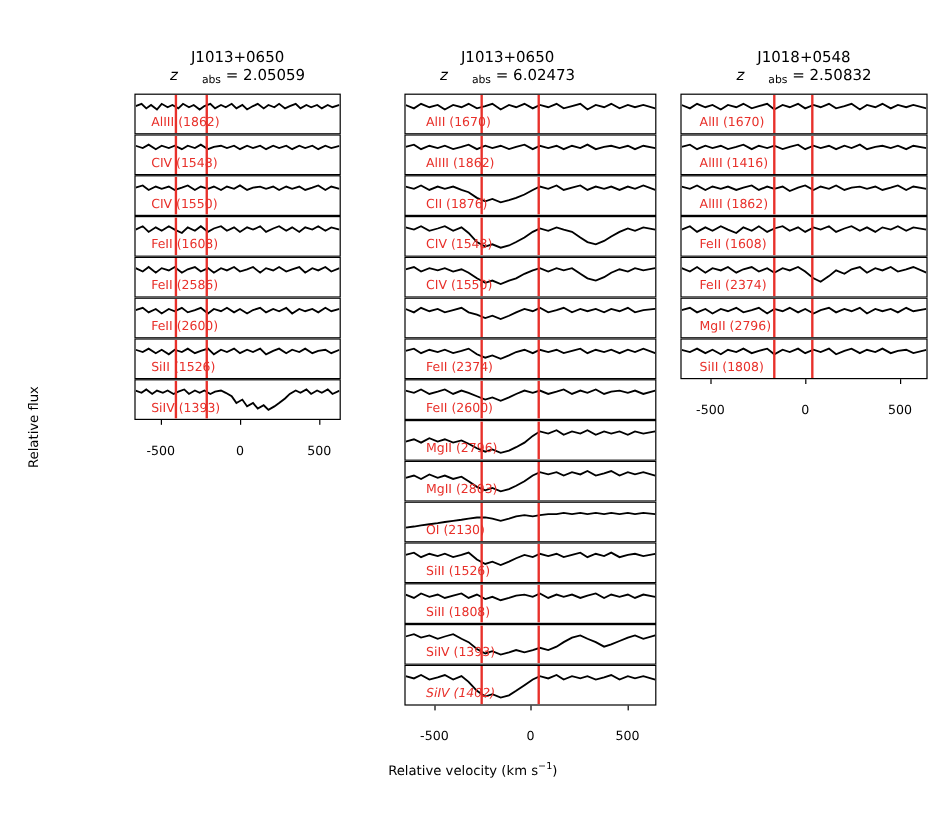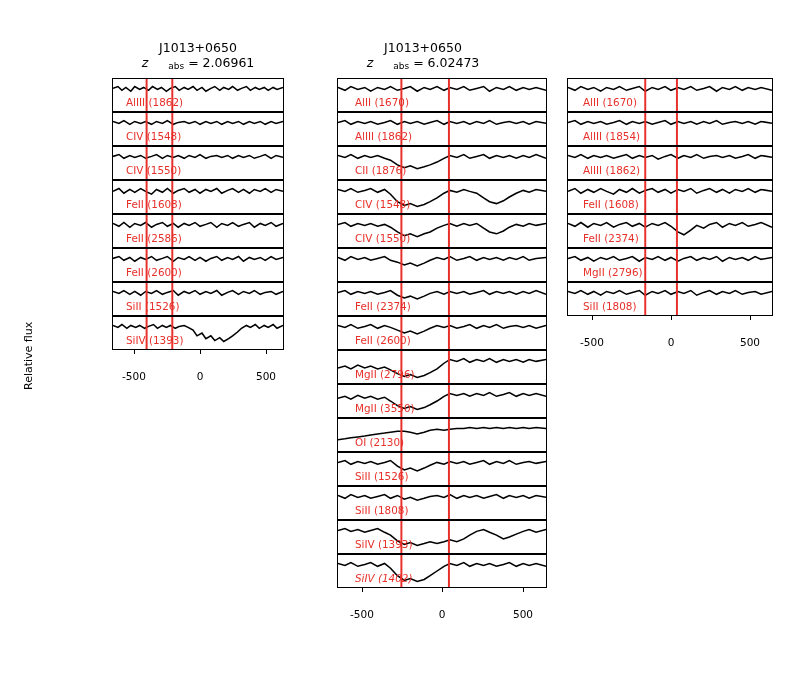--- a/index.html
+++ b/index.html
@@ -92,21 +92,21 @@
 </style>
 </head>
 <body>
 
 <div id="figure">
 
   <div class="ylabel" style="left:22px; top:390px;">Relative flux</div>
 
   <div class="col-title" style="left:112px; top:40px; width:172px;">
     <span>J1013+0650</span><br>
-    <span class="ital">z</span><span class="sub">abs</span> = <span>2.06961</span>
+    <span class="ital">z</span><span class="sub">abs</span> = <span>2.05059</span>
   </div>
 
   <div class="panel" style="left:112px; top:78px; width:172px; height:34px;">
     <svg viewBox="0 0 172 34" preserveAspectRatio="none">
       <polyline fill="none" stroke="#000" stroke-width="1.6" points="0,10 5,8 9,12 13,9 18,13 22,8 27,11 31,9 36,12 40,8 45,11 49,9 54,13 58,10 63,8 67,12 72,9 76,11 81,8 85,12 90,9 94,13 99,10 103,8 108,12 112,9 117,11 121,8 126,12 130,10 135,8 139,12 144,9 148,11 153,9 157,12 162,9 166,11 172,9"></polyline>
       <line x1="34" y1="0" x2="34" y2="34" stroke="#e8302a" stroke-width="2"></line>
       <line x1="60" y1="0" x2="60" y2="34" stroke="#e8302a" stroke-width="2"></line>
     </svg>
   </div>
   <div class="ion-label" style="left:126px; top:96px;">AlIII (1862)</div>
@@ -269,21 +269,21 @@
   </div>
   <div class="ion-label" style="left:355px; top:368px;">MgII (2796)</div>
 
   <div class="panel" style="left:337px; top:384px; width:210px; height:34px;">
     <svg viewBox="0 0 210 34" preserveAspectRatio="none">
       <polyline fill="none" stroke="#000" stroke-width="1.6" points="0,14 7,12 13,15 20,11 27,14 33,12 40,15 47,13 53,17 60,22 67,25 73,23 80,26 87,24 93,21 100,17 107,12 113,9 120,11 127,9 133,12 140,9 147,11 153,8 160,12 167,10 173,8 180,12 187,9 193,11 200,9 210,12"></polyline>
       <line x1="64" y1="0" x2="64" y2="34" stroke="#e8302a" stroke-width="2"></line>
       <line x1="112" y1="0" x2="112" y2="34" stroke="#e8302a" stroke-width="2"></line>
     </svg>
   </div>
-  <div class="ion-label" style="left:355px; top:402px;">MgII (3550)</div>
+  <div class="ion-label" style="left:355px; top:402px;">MgII (2803)</div>
 
   <div class="panel" style="left:337px; top:418px; width:210px; height:34px;">
     <svg viewBox="0 0 210 34" preserveAspectRatio="none">
       <polyline fill="none" stroke="#000" stroke-width="1.6" points="0,22 7,21 13,20 20,19 27,18 33,17 40,16 47,15 53,14 60,13 67,13 73,14 80,16 87,14 93,12 100,11 107,12 113,11 120,10 127,10 133,9 140,10 147,9 153,10 160,9 167,10 173,9 180,10 187,9 193,10 200,9 210,10"></polyline>
       <line x1="64" y1="0" x2="64" y2="34" stroke="#e8302a" stroke-width="2"></line>
       <line x1="112" y1="0" x2="112" y2="34" stroke="#e8302a" stroke-width="2"></line>
     </svg>
   </div>
   <div class="ion-label" style="left:355px; top:436px;">OI (2130)</div>
 
@@ -325,38 +325,42 @@
 
   <div class="tickmark" style="left:362px; top:588px; height:4px;"></div>
   <div class="tickmark" style="left:442px; top:588px; height:4px;"></div>
   <div class="tickmark" style="left:523px; top:588px; height:4px;"></div>
   <div class="tick-row" style="left:0px; top:592px; width:788px;">
     <span style="left:362px;">-500</span>
     <span style="left:442px;">0</span>
     <span style="left:523px;">500</span>
   </div>
 
+  <div class="col-title" style="left:567px; top:40px; width:206px;">
+    <span>J1018+0548</span><br>
+    <span class="ital">z</span><span class="sub">abs</span> = <span>2.50832</span>
+  </div>
 
   <div class="panel" style="left:567px; top:78px; width:206px; height:34px;">
     <svg viewBox="0 0 206 34" preserveAspectRatio="none">
       <polyline fill="none" stroke="#000" stroke-width="1.6" points="0,9 7,12 13,8 20,11 26,9 33,13 39,9 46,11 52,8 59,12 65,10 72,8 78,13 85,9 91,11 98,8 104,12 111,9 117,11 124,8 130,12 137,10 143,8 150,13 156,9 163,11 169,8 176,12 182,9 189,11 195,9 206,12"></polyline>
       <line x1="78" y1="0" x2="78" y2="34" stroke="#e8302a" stroke-width="2"></line>
       <line x1="110" y1="0" x2="110" y2="34" stroke="#e8302a" stroke-width="2"></line>
     </svg>
   </div>
   <div class="ion-label" style="left:583px; top:96px;">AlII (1670)</div>
 
   <div class="panel" style="left:567px; top:112px; width:206px; height:34px;">
     <svg viewBox="0 0 206 34" preserveAspectRatio="none">
       <polyline fill="none" stroke="#000" stroke-width="1.6" points="0,10 7,8 13,12 20,9 26,11 33,9 39,12 46,10 52,8 59,12 65,9 72,11 78,9 85,12 91,10 98,8 104,12 111,9 117,11 124,9 130,12 137,9 143,11 150,8 156,12 163,10 169,9 176,11 182,9 189,12 195,9 206,11"></polyline>
       <line x1="78" y1="0" x2="78" y2="34" stroke="#e8302a" stroke-width="2"></line>
       <line x1="110" y1="0" x2="110" y2="34" stroke="#e8302a" stroke-width="2"></line>
     </svg>
   </div>
-  <div class="ion-label" style="left:583px; top:130px;">AlIII (1854)</div>
+  <div class="ion-label" style="left:583px; top:130px;">AlIII (1416)</div>
 
   <div class="panel" style="left:567px; top:146px; width:206px; height:34px;">
     <svg viewBox="0 0 206 34" preserveAspectRatio="none">
       <polyline fill="none" stroke="#000" stroke-width="1.6" points="0,9 7,11 13,8 20,12 26,9 33,11 39,9 46,12 52,10 59,8 65,12 72,9 78,11 85,9 91,13 98,10 104,8 111,12 117,9 124,11 130,8 137,12 143,10 150,9 156,11 163,9 169,12 176,10 182,8 189,12 195,9 206,11"></polyline>
       <line x1="78" y1="0" x2="78" y2="34" stroke="#e8302a" stroke-width="2"></line>
       <line x1="110" y1="0" x2="110" y2="34" stroke="#e8302a" stroke-width="2"></line>
     </svg>
   </div>
   <div class="ion-label" style="left:583px; top:164px;">AlIII (1862)</div>
 
@@ -398,14 +402,17 @@
 
   <div class="tickmark" style="left:592px; top:316px; height:4px;"></div>
   <div class="tickmark" style="left:671px; top:316px; height:4px;"></div>
   <div class="tickmark" style="left:750px; top:316px; height:4px;"></div>
   <div class="tick-row" style="left:0px; top:320px; width:788px;">
     <span style="left:592px;">-500</span>
     <span style="left:671px;">0</span>
     <span style="left:750px;">500</span>
   </div>
 
+  <div class="xlabel" style="left:294px; top:634px; width:200px;">
+    <span>Relative velocity (km s</span><sup>−1</sup><span>)</span>
+  </div>
 
 </div>
 
 </body></html>

